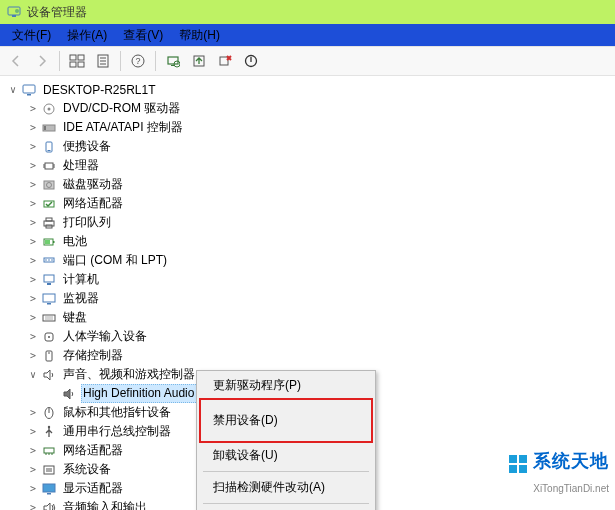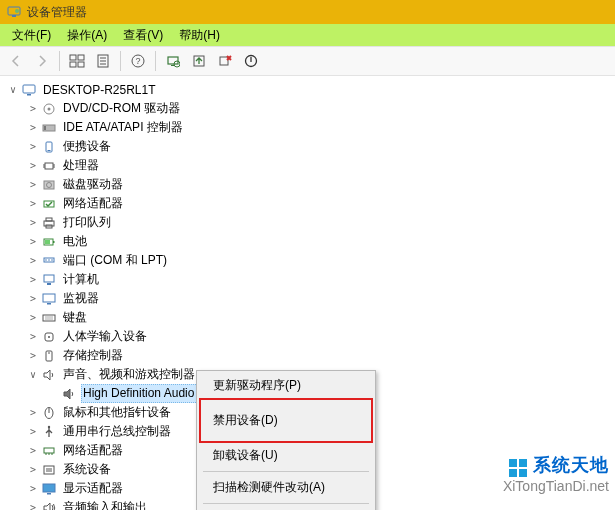--- a/index.html
+++ b/index.html
@@ -1,41 +1,41 @@
 <!DOCTYPE html>
 <html><head>
 <meta charset="utf-8">
 <style>
 * { margin: 0; padding: 0; box-sizing: border-box; font-family: "Microsoft YaHei", "Segoe UI", Tahoma, sans-serif; }
 body { width: 615px; height: 510px; background: #fff; overflow: hidden; position: relative; font-size: 12px; }
-.titlebar { display: flex; align-items: center; padding: 4px 6px; height: 24px; background: #eab308; }
+.titlebar { display: flex; align-items: center; padding: 4px 6px; height: 24px; background: #bef264; }
 .titlebar .icon { width: 16px; height: 16px; margin-right: 5px; display: inline-flex; align-items: center; justify-content: center; color: #4a7db8; }
 .titlebar .title { color: #333; }
-.menubar { display: flex; align-items: center; padding: 2px 4px; height: 22px; background: #bef264; }
+.menubar { display: flex; align-items: center; padding: 2px 4px; height: 22px; background: #1d4ed8; }
 .menubar .menu-item { padding: 2px 8px; cursor: default; }
 .toolbar { display: flex; align-items: center; padding: 2px 4px; height: 30px; background: #f8f8f8; border-top: 1px solid #e3e3e3; border-bottom: 1px solid #e3e3e3; gap: 2px; }
 .toolbar .tbtn { width: 24px; height: 24px; display: inline-flex; align-items: center; justify-content: center; cursor: default; color: #555; }
 .toolbar .sep { width: 1px; height: 20px; background: #d0d0d0; margin: 0 3px; }
 .toolbar .tbtn.disabled { opacity: 0.35; }
 .tree { padding: 4px 2px; overflow: auto; height: calc(100% - 76px); }
 .tree-row { display: flex; align-items: center; height: 19px; white-space: nowrap; padding-left: 4px; }
 .tree-row .exp { width: 14px; text-align: center; color: #666; font-size: 10px; font-family: monospace; user-select: none; }
 .tree-row .ticon { width: 18px; height: 16px; display: inline-flex; align-items: center; justify-content: center; margin-right: 3px; }
 .tree-row .label { padding: 1px 2px; }
 .tree-row.selected .label { background: #cde8ff; border: 1px dotted #7ab8e8; padding: 0 1px; }
 .indent-0 { margin-left: 0; }
 .indent-1 { margin-left: 20px; }
 .indent-2 { margin-left: 40px; }
 .ctxmenu { position: absolute; background: #f0f0f0; border: 1px solid #b8b8b8; box-shadow: 2px 2px 4px rgba(0,0,0,0.25); padding: 2px; min-width: 180px; z-index: 100; }
 .ctxmenu .citem { padding: 4px 14px; cursor: default; }
 .ctxmenu .csep { height: 1px; background: #c8c8c8; margin: 3px 4px; }
 .ctxmenu .citem.highlighted { border: 2px solid #e02020; padding: 12px 12px; }
 .watermark { position: absolute; right: 6px; bottom: 16px; text-align: right; z-index: 50; }
 .watermark .wm-main { color: #0066cc; font-weight: bold; font-size: 18px; letter-spacing: 1px; }
-.watermark .wm-sub { color: #888; font-size: 14px; }
+.watermark .wm-sub { color: #888; font-size: 10px; margin-top: 9px; }
 .watermark .wm-logo { display: inline-block; vertical-align: middle; margin-right: 2px; }
 svg { display: block; }
 </style>
 </head>
 <body>
 
 <div class="titlebar">
   <span class="icon">
     <svg width="14" height="14" viewBox="0 0 14 14">
         <rect x="1" y="2" width="12" height="8" rx="1" fill="none" stroke="#4a7db8" stroke-width="1"></rect>

